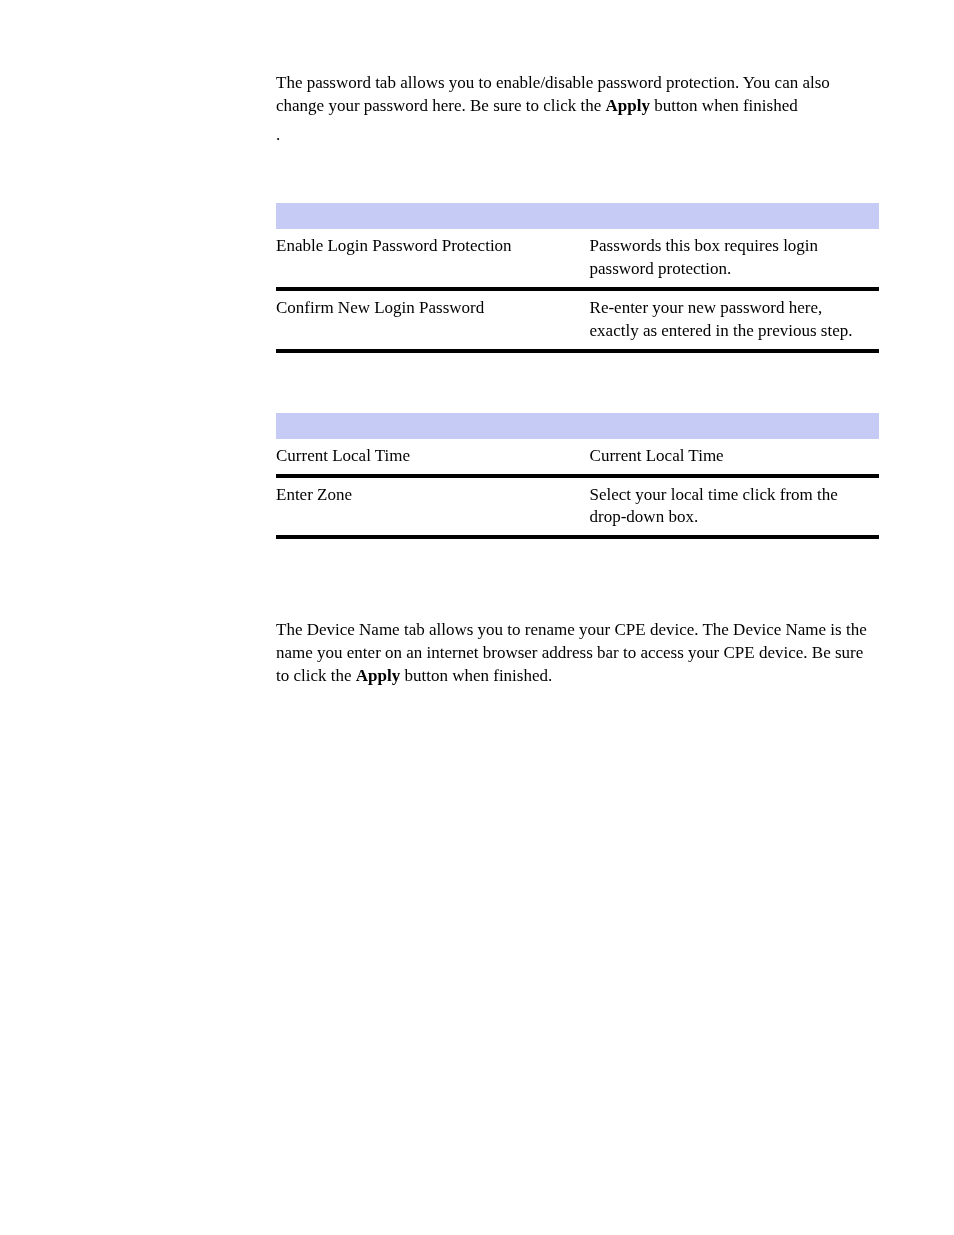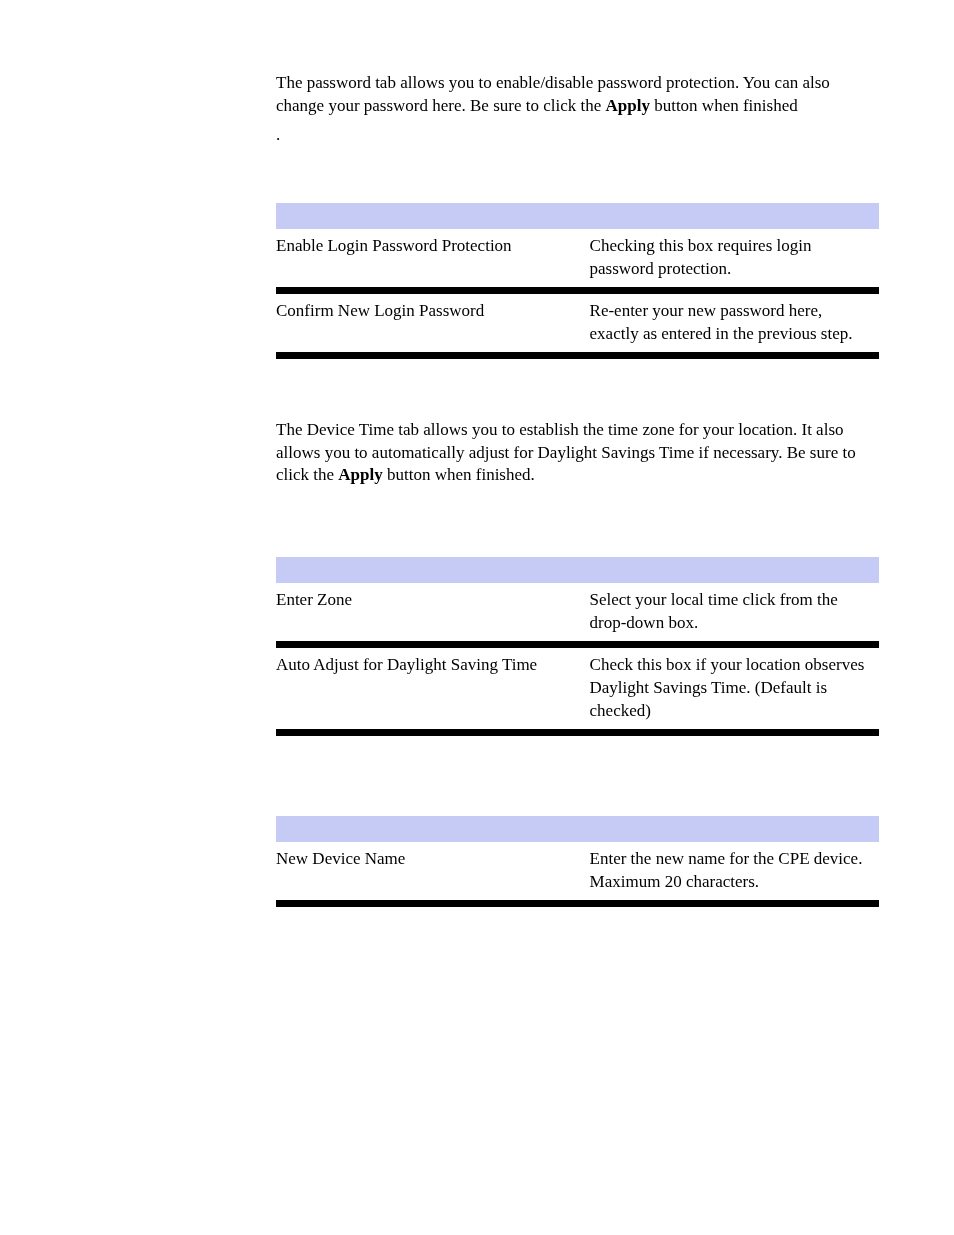--- a/index.html
+++ b/index.html
@@ -30,21 +30,21 @@
     width: 100%;
     border-collapse: collapse;
     margin: 0 0 60px 0;
   }
   .tbl thead td {
     background: #c5cbf5;
     height: 24px;
     border: none;
   }
   .tbl tbody td {
-    border-bottom: 7px solid #000000;
+    border-bottom: 4px solid #000000;
     padding: 6px 6px 6px 0;
     vertical-align: top;
   }
   .tbl .col1 { width: 52%; }
   .tbl .col2 { width: 48%; }
 </style>
 </head>
 <body>
 
 <div class="page">
@@ -57,63 +57,49 @@
   <table class="tbl">
     <thead>
       <tr>
         <td class="col1"></td>
         <td class="col2"></td>
       </tr>
     </thead>
     <tbody>
       <tr>
         <td class="col1">Enable Login Password Protection</td>
-        <td class="col2">Checking this box requires login password protection.</td>
+        <td class="col2">Passwords this box requires login password protection.</td>
       </tr>
       <tr>
         <td class="col1">Confirm New Login Password</td>
         <td class="col2">Re-enter your new password here, exactly as entered in the previous step.</td>
       </tr>
     </tbody>
   </table>
-
-  <p class="intro" style="margin-bottom:70px;">
-    <span>The Device Time tab allows you to establish the time zone for your location. It also allows you to automatically adjust for Daylight Savings Time if necessary. Be sure to click the </span><b>Apply</b><span> button when finished.</span>
-  </p>
-
-  <table class="tbl">
-    <thead>
-      <tr>
-        <td class="col1"></td>
-        <td class="col2"></td>
-      </tr>
-    </thead>
-    <tbody>
-      <tr>
-        <td class="col1">Enter Zone</td>
-        <td class="col2">Select your local time click from the drop-down box.</td>
-      </tr>
-      <tr>
-        <td class="col1">Auto Adjust for Daylight Saving Time</td>
-        <td class="col2">Check this box if your location observes Daylight Savings Time. (Default is checked)</td>
-      </tr>
-    </tbody>
-  </table>
-
-  <div style="height:20px;"></div>
 
 
   <table class="tbl">
     <thead>
       <tr>
         <td class="col1"></td>
         <td class="col2"></td>
       </tr>
     </thead>
     <tbody>
       <tr>
-        <td class="col1">New Device Name</td>
-        <td class="col2">Enter the new name for the CPE device. Maximum 20 characters.</td>
+        <td class="col1">Current Local Time</td>
+        <td class="col2">Current Local Time</td>
+      </tr>
+      <tr>
+        <td class="col1">Enter Zone</td>
+        <td class="col2">Select your local time click from the drop-down box.</td>
       </tr>
     </tbody>
   </table>
 
+  <div style="height:20px;"></div>
+
+  <p class="intro" style="margin-bottom:70px;">
+    <span>The Device Name tab allows you to rename your CPE device. The Device Name is the name you enter on an internet browser address bar to access your CPE device. Be sure to click the </span><b>Apply</b><span> button when finished.</span>
+  </p>
+
+
 </div>
 
 </body></html>

